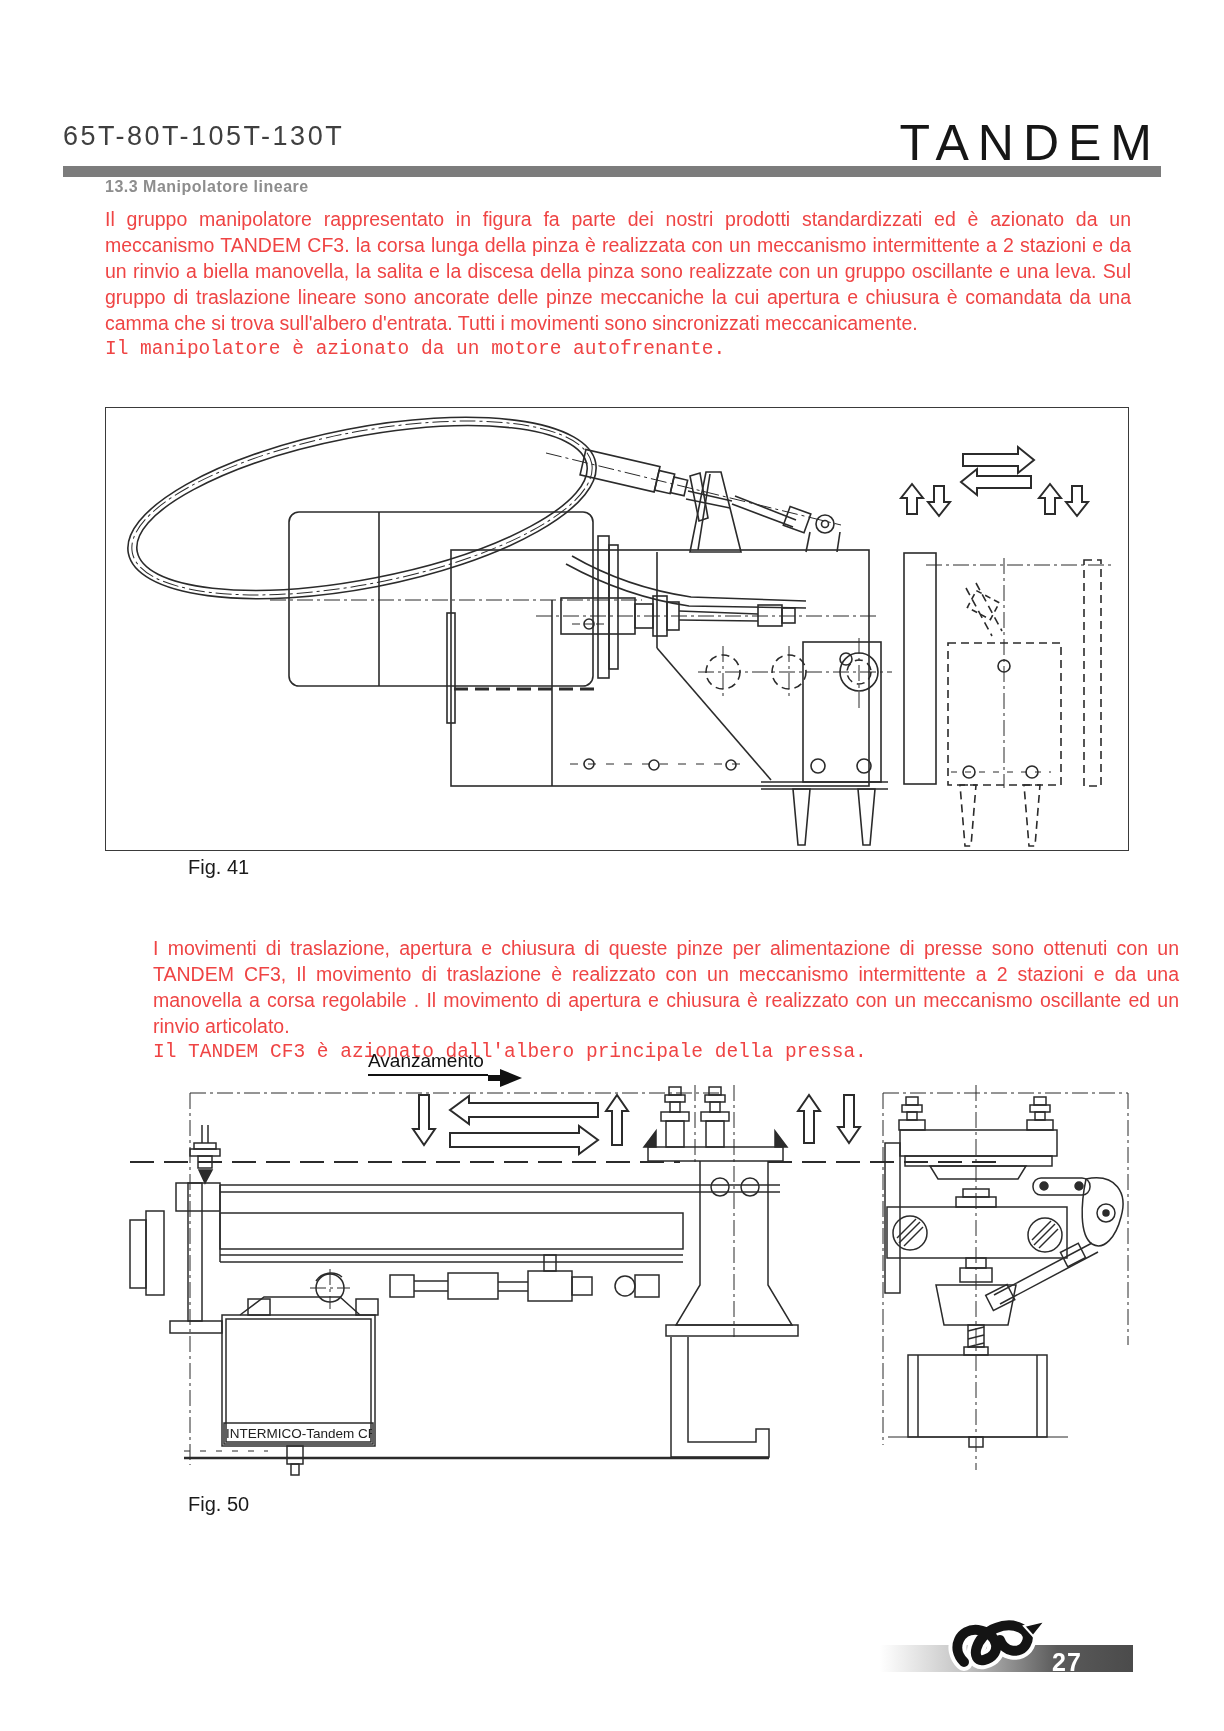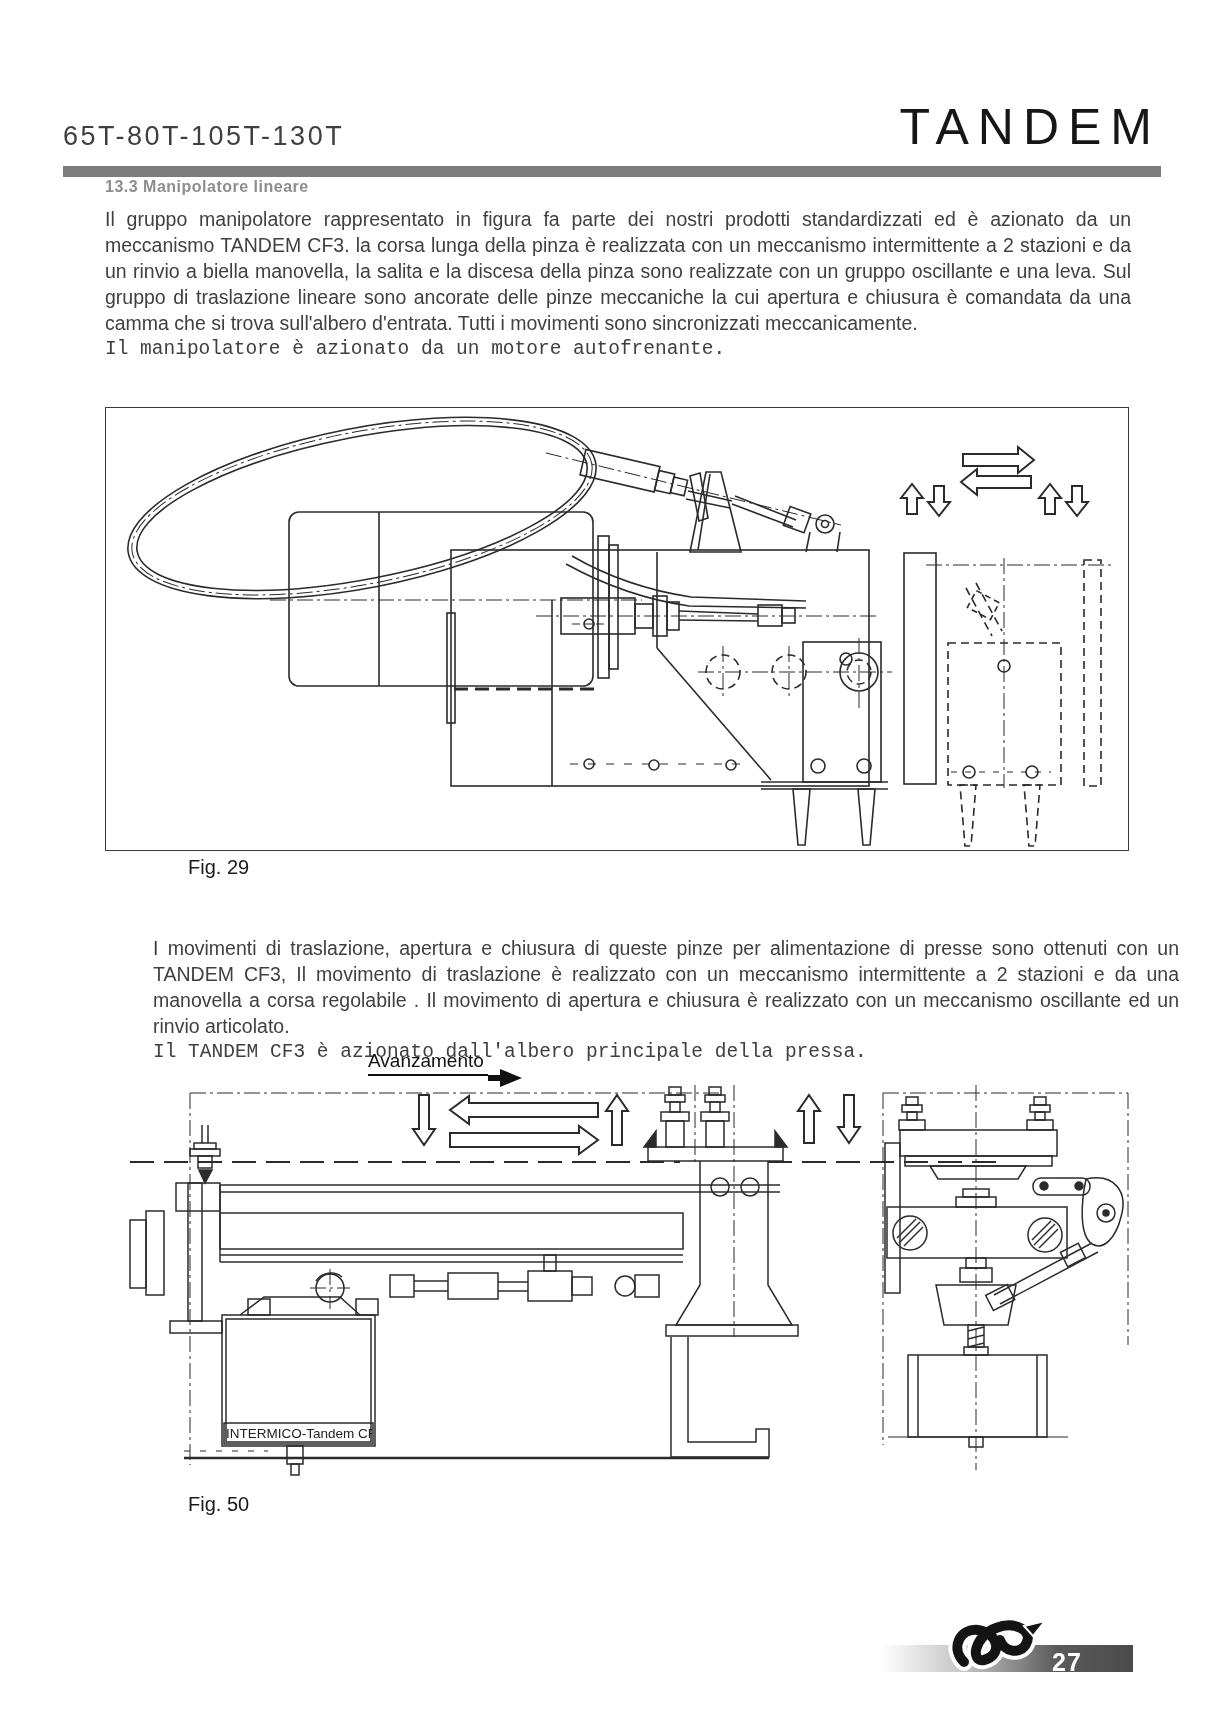--- a/index.html
+++ b/index.html
@@ -4,27 +4,27 @@
 <style>
   html,body{margin:0;padding:0;background:#e8e8e8;}
   .page{
     position:relative;width:1224px;height:1731px;background:#ffffff;
     margin:0 auto;overflow:hidden;
     font-family:"Liberation Sans", sans-serif;color:#151515;
   }
   .abs{position:absolute;}
   
   .hdr-models{left:63px;top:121px;font-size:27px;letter-spacing:2.5px;color:#3f3f3f;font-weight:400;}
-  .hdr-brand{left:660px;top:98px;width:501px;text-align:right;font-size:50px;letter-spacing:9px;color:#161616;font-weight:400;}
+  .hdr-brand{left:660px;top:114px;width:501px;text-align:right;font-size:50px;letter-spacing:9px;color:#161616;font-weight:400;}
   .hdr-bar{left:63px;top:166px;width:1098px;height:11px;background:#7c7c7c;}
   
   .h33{left:105px;top:178px;font-size:16px;font-weight:700;color:#8d8d8d;letter-spacing:.5px;}
   .h34{left:105px;top:889px;font-size:29px;font-weight:700;color:#8d8d8d;letter-spacing:1px;}
   
-  .body-block{left:105px;width:1026px;font-size:19.5px;line-height:26px;color:#404040;}
+  .body-block{left:105px;width:1026px;font-size:19.5px;line-height:26px;color:#ef4444;}
   .body-block p{margin:0;text-align:justify;}
   .body-block p.note{text-align:left;font-family:Liberation Mono, monospace;}
   .b1{top:206px;}
   .b2{top:935px;margin-left:48px;}
   .figcap{left:188px;font-size:20px;color:#1a1a1a;}
   .cap1{top:856px;}
   .cap2{top:1493px;}
   
   .fig29{left:105px;top:407px;width:1022px;height:442px;border:1.6px solid #3a3a3a;}
   .fig29 svg{position:absolute;left:0;top:0;}
@@ -165,21 +165,21 @@
           <polygon points="857,46 912,46 912,39 928,52 912,65 912,58 857,58"></polygon>
           <polygon points="925,68 871,68 871,61 855,74 871,87 871,80 925,80"></polygon>
           <polygon points="801,106 801,90 795,90 806,76 817,90 811,90 811,106"></polygon>
           <polygon points="828,78 828,94 822,94 833,108 844,94 838,94 838,78"></polygon>
           <polygon points="939,106 939,90 933,90 944,76 955,90 949,90 949,106"></polygon>
           <polygon points="966,78 966,94 960,94 971,108 982,94 976,94 976,78"></polygon>
         </g>
       </g>
     </svg>
   </div>
-  <div class="abs figcap cap1">Fig. 29</div>
+  <div class="abs figcap cap1">Fig. 41</div>
 
   <div class="abs body-block b2">
     <p>I movimenti di traslazione, apertura e chiusura di queste pinze per alimentazione di presse sono ottenuti con un TANDEM CF3, Il movimento di traslazione è realizzato con un meccanismo intermittente a 2 stazioni e da una manovella a corsa regolabile . Il movimento di apertura e chiusura è realizzato con un meccanismo oscillante ed un rinvio articolato.</p>
     <p class="note">Il TANDEM CF3 è azionato dall'albero principale della pressa.</p>
   </div>
 
   <div class="abs avanz">
     <span class="lbl">Avanzamento</span>
     <svg width="40" height="22" viewBox="0 0 40 22">
       <rect x="0" y="8" width="14" height="6" fill="#111"></rect>

